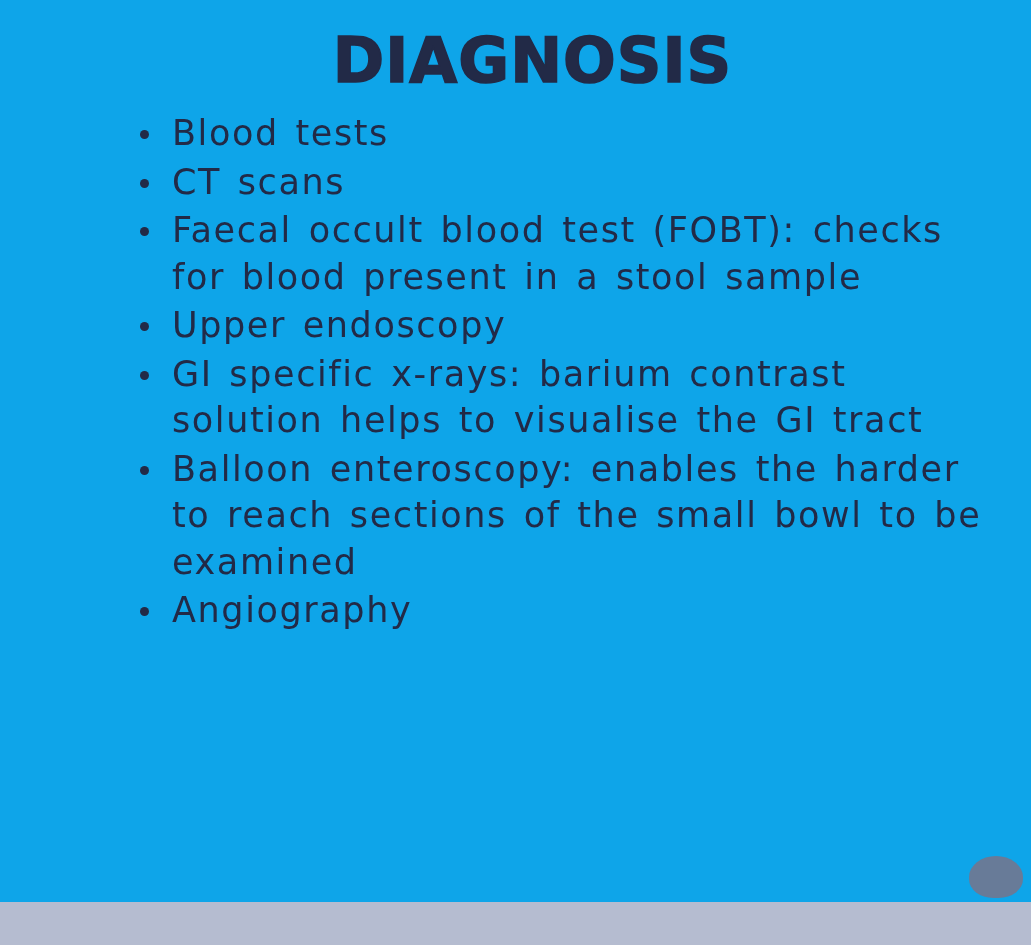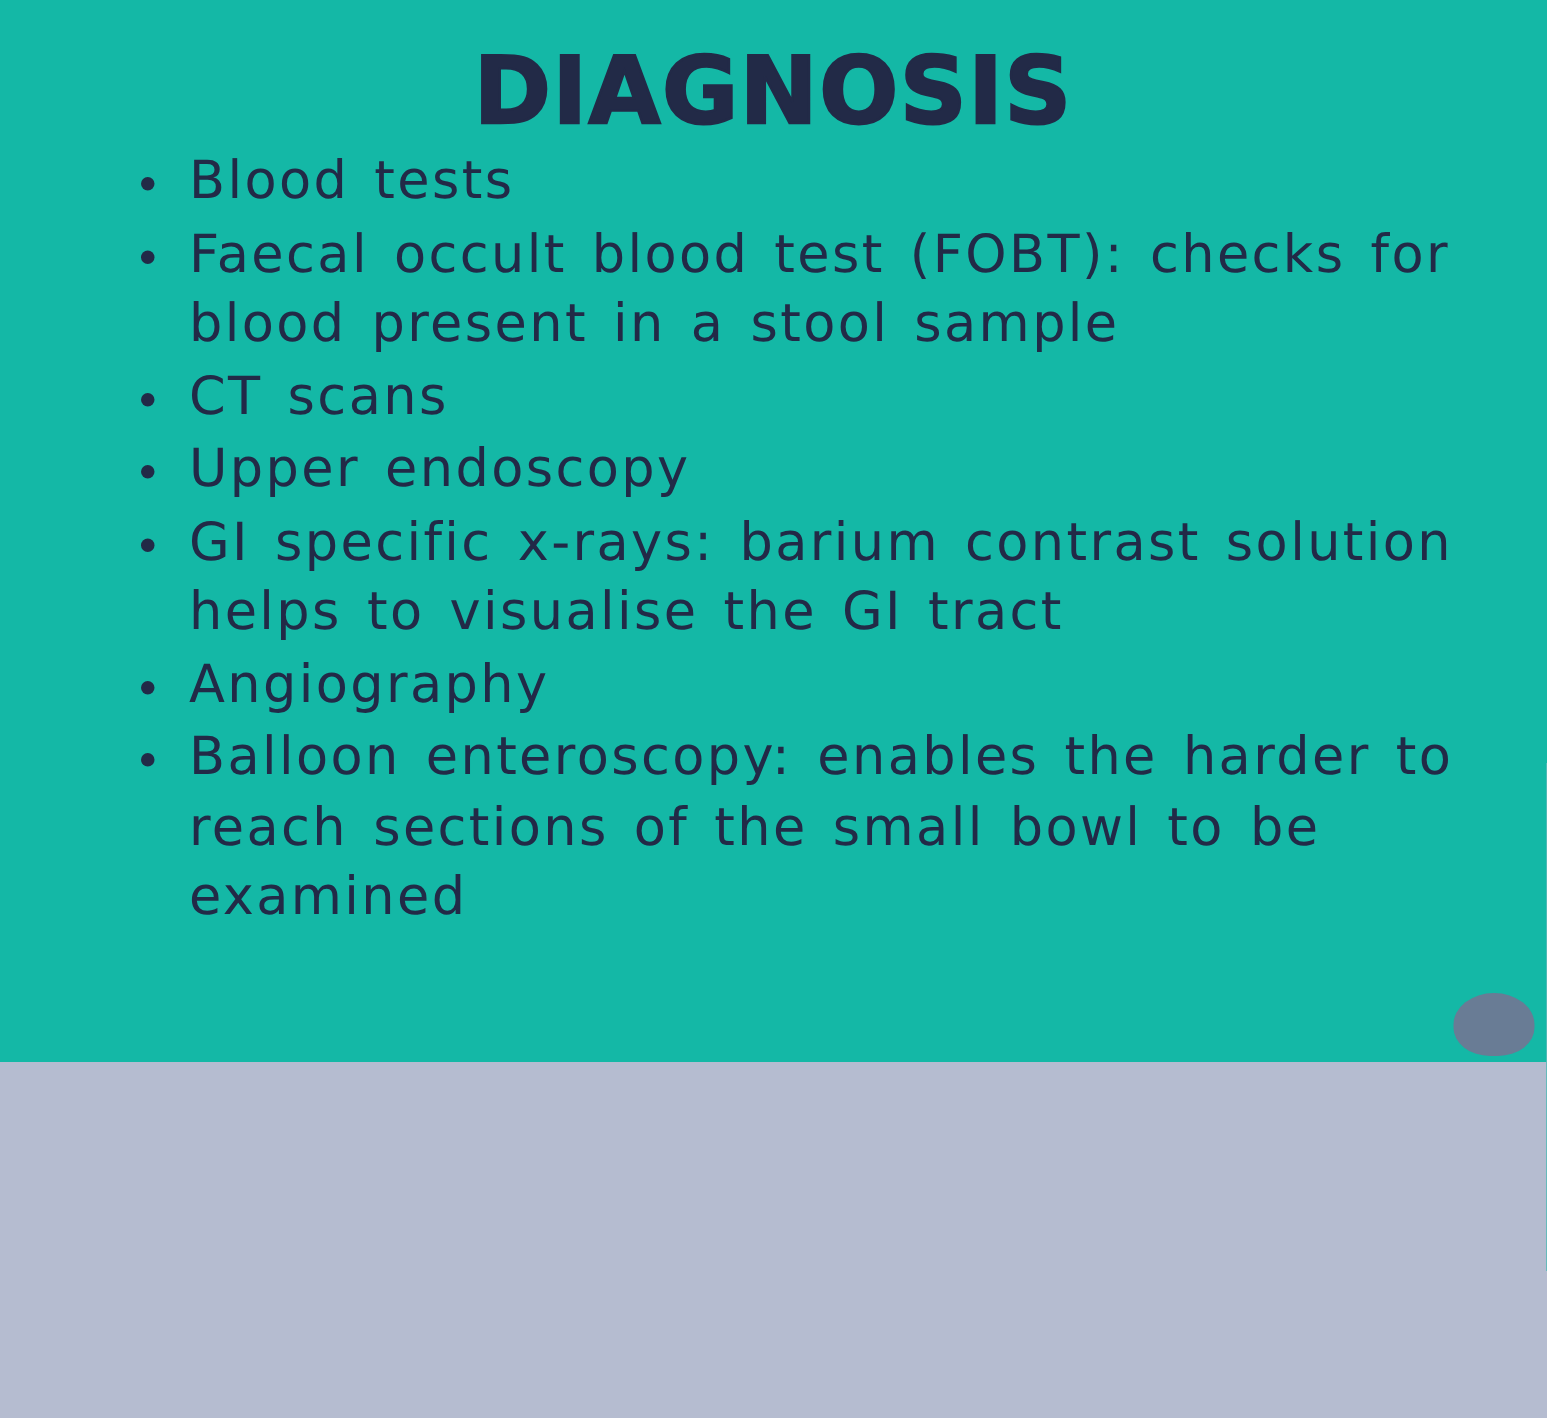--- a/index.html
+++ b/index.html
@@ -9,40 +9,41 @@
   body {
     width: 1031px;
     height: 945px;
     background: #b5bcd0;
     font-family: "DejaVu Sans", sans-serif;
     overflow: hidden;
     position: relative;
   }
   .slide {
     width: 1031px;
-    height: 708px;
+    height: 902px;
     box-sizing: border-box;
     position: relative;
-    background: #14b8a6;
+    background: #0ea5e9;
+    padding-left: 34px;
   }
   .title {
     text-align: center;
     color: #222a47;
     font-family: "DejaVu Sans", sans-serif;
     font-weight: bold;
     font-size: 62px;
     letter-spacing: 1px;
     line-height: 1;
     padding-top: 30px;
     padding-bottom: 6px;
     -webkit-text-stroke: 1.6px #222a47;
   }
   .bullet-list {
     list-style: none;
-    margin: 0;
+    margin: 12px;
     padding: 0 24px 0 86px;
   }
   .bullet-item {
     position: relative;
     color: #222a47;
     font-family: "DejaVu Sans", sans-serif;
     font-size: 35px;
     line-height: 1.33;
     letter-spacing: 1.6px;
     word-spacing: 4px;
@@ -72,23 +73,23 @@
 </style>
 </head>
 <body>
 
 <div class="slide">
 
   <div class="title">DIAGNOSIS</div>
 
   <ul class="bullet-list">
     <li class="bullet-item">Blood tests</li>
+    <li class="bullet-item">CT scans</li>
     <li class="bullet-item">Faecal occult blood test (FOBT): checks for blood present in a stool sample</li>
-    <li class="bullet-item">CT scans</li>
     <li class="bullet-item">Upper endoscopy</li>
     <li class="bullet-item">GI specific x-rays: barium contrast solution helps to visualise the GI tract</li>
+    <li class="bullet-item">Balloon enteroscopy: enables the harder to reach sections of the small bowl to be examined</li>
     <li class="bullet-item">Angiography</li>
-    <li class="bullet-item">Balloon enteroscopy: enables the harder to reach sections of the small bowl to be examined</li>
   </ul>
 
   <div class="corner-dot"></div>
 
 </div>
 
 </body></html>

